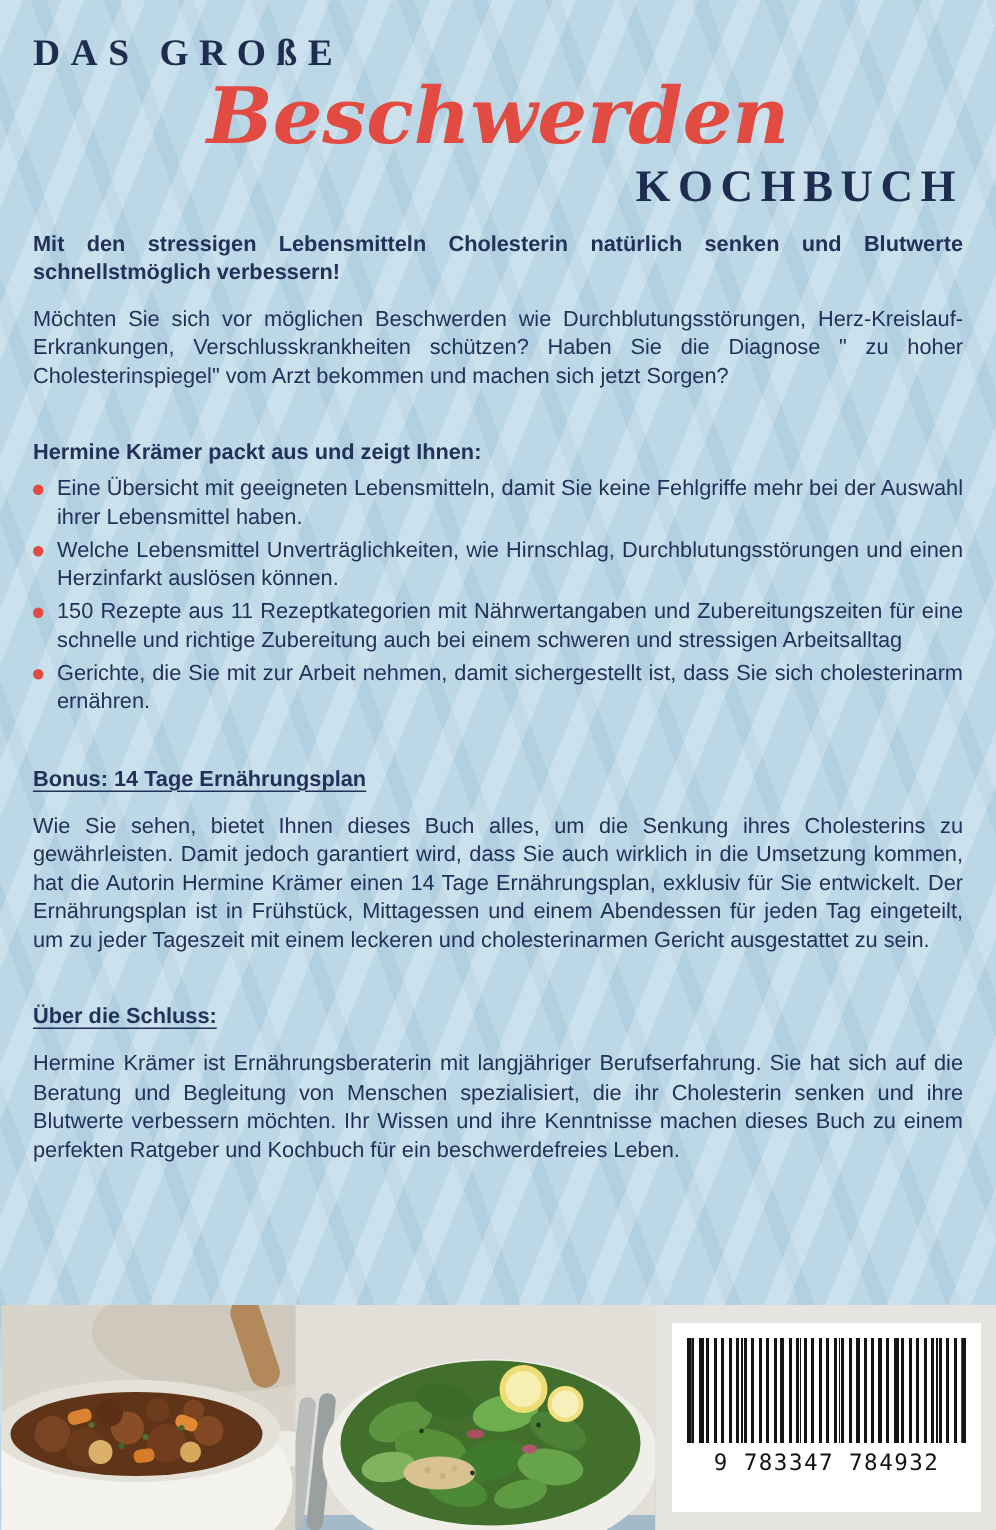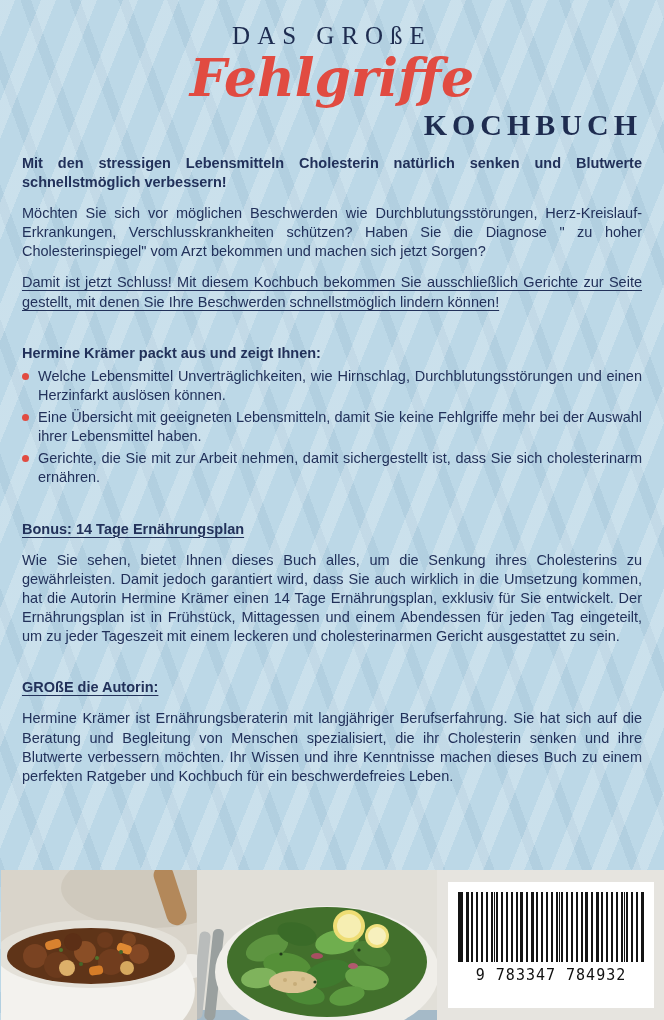--- a/index.html
+++ b/index.html
@@ -10,22 +10,22 @@
   .cover{
     position:relative;width:664px;height:1020px;
     color:#22315a;
     background-color:#bcd8e7;
     background-image:
       repeating-linear-gradient(112deg, rgba(255,255,255,.22) 0 14px, rgba(255,255,255,0) 14px 38px),
       repeating-linear-gradient(70deg, rgba(120,158,184,.15) 0 10px, rgba(120,158,184,0) 10px 46px);
   }
   .content{padding:12px 22px 0 22px;}
   .title-top{
-    text-align:center;font-family:"Liberation Serif",serif;
-    font-size:25px;letter-spacing:7px;font-weight:400;color:#1e2c50;margin-top:10px;
+    font-family:"Liberation Serif",serif;
+    font-size:25px;letter-spacing:7px;font-weight:700;color:#1e2c50;margin-top:10px;
   }
   .title-script{
     text-align:center;font-family:"DejaVu Serif",serif;font-style:italic;font-weight:bold;
     font-size:52px;line-height:1.15;color:#e14b41;margin-top:-2px;
   }
   .title-bottom{
     text-align:right;font-family:"Liberation Serif",serif;
     font-size:30px;letter-spacing:5px;font-weight:700;color:#1e2c50;margin-top:0px;
   }
   p{
@@ -64,50 +64,53 @@
     text-align:center;letter-spacing:1px;margin-top:4px;
   }
 </style>
 </head>
 <body>
 
 <div class="cover">
   <div class="content">
 
     <div class="title-top">DAS GROßE</div>
-    <div class="title-script">Fehlgriffe</div>
+    <div class="title-script">Beschwerden</div>
     <div class="title-bottom">KOCHBUCH</div>
 
     <p class="bold">Mit den stressigen Lebensmitteln Cholesterin natürlich senken und Blutwerte schnellstmöglich verbessern!</p>
 
     <p>Möchten Sie sich vor möglichen Beschwerden wie Durchblutungsstörungen, Herz-Kreislauf-Erkrankungen, Verschlusskrankheiten schützen? Haben Sie die Diagnose " zu hoher Cholesterinspiegel" vom Arzt bekommen und machen sich jetzt Sorgen?</p>
 
-    <p class="u">Damit ist jetzt Schluss! Mit diesem Kochbuch bekommen Sie ausschließlich Gerichte zur Seite gestellt, mit denen Sie Ihre Beschwerden schnellstmöglich lindern können!</p>
 
     <p class="bold section-heading">Hermine Krämer packt aus und zeigt Ihnen:</p>
 
     <ul class="benefits">
       <li>
         <span class="dot"></span>
+        <span class="txt">Eine Übersicht mit geeigneten Lebensmitteln, damit Sie keine Fehlgriffe mehr bei der Auswahl ihrer Lebensmittel haben.</span>
+      </li>
+      <li>
+        <span class="dot"></span>
         <span class="txt">Welche Lebensmittel Unverträglichkeiten, wie Hirnschlag, Durchblutungsstörungen und einen Herzinfarkt auslösen können.</span>
       </li>
       <li>
         <span class="dot"></span>
-        <span class="txt">Eine Übersicht mit geeigneten Lebensmitteln, damit Sie keine Fehlgriffe mehr bei der Auswahl ihrer Lebensmittel haben.</span>
+        <span class="txt">150 Rezepte aus 11 Rezeptkategorien mit Nährwertangaben und Zubereitungszeiten für eine schnelle und richtige Zubereitung auch bei einem schweren und stressigen Arbeitsalltag</span>
       </li>
       <li>
         <span class="dot"></span>
         <span class="txt">Gerichte, die Sie mit zur Arbeit nehmen, damit sichergestellt ist, dass Sie sich cholesterinarm ernähren.</span>
       </li>
     </ul>
 
     <p class="bold u section-heading">Bonus: 14 Tage Ernährungsplan</p>
     <p class="after-heading">Wie Sie sehen, bietet Ihnen dieses Buch alles, um die Senkung ihres Cholesterins zu gewährleisten. Damit jedoch garantiert wird, dass Sie auch wirklich in die Umsetzung kommen, hat die Autorin Hermine Krämer einen 14 Tage Ernährungsplan, exklusiv für Sie entwickelt. Der Ernährungsplan ist in Frühstück, Mittagessen und einem Abendessen für jeden Tag eingeteilt, um zu jeder Tageszeit mit einem leckeren und cholesterinarmen Gericht ausgestattet zu sein.</p>
 
-    <p class="bold u section-heading">GROßE die Autorin:</p>
+    <p class="bold u section-heading">Über die Schluss:</p>
     <p class="after-heading">Hermine Krämer ist Ernährungsberaterin mit langjähriger Berufserfahrung. Sie hat sich auf die Beratung und Begleitung von Menschen spezialisiert, die ihr Cholesterin senken und ihre Blutwerte verbessern möchten. Ihr Wissen und ihre Kenntnisse machen dieses Buch zu einem perfekten Ratgeber und Kochbuch für ein beschwerdefreies Leben.</p>
 
   </div>
 
   <div class="photos">
 
     <svg width="196" height="150" viewBox="0 0 196 150" preserveAspectRatio="xMidYMid slice">
       <rect width="196" height="150" fill="#d9d4ca"></rect>
       <ellipse cx="150" cy="18" rx="90" ry="40" fill="#cfc9bd"></ellipse>
       <rect x="160" y="-6" width="20" height="62" rx="10" fill="#b3885a" transform="rotate(-18 170 28)"></rect>

